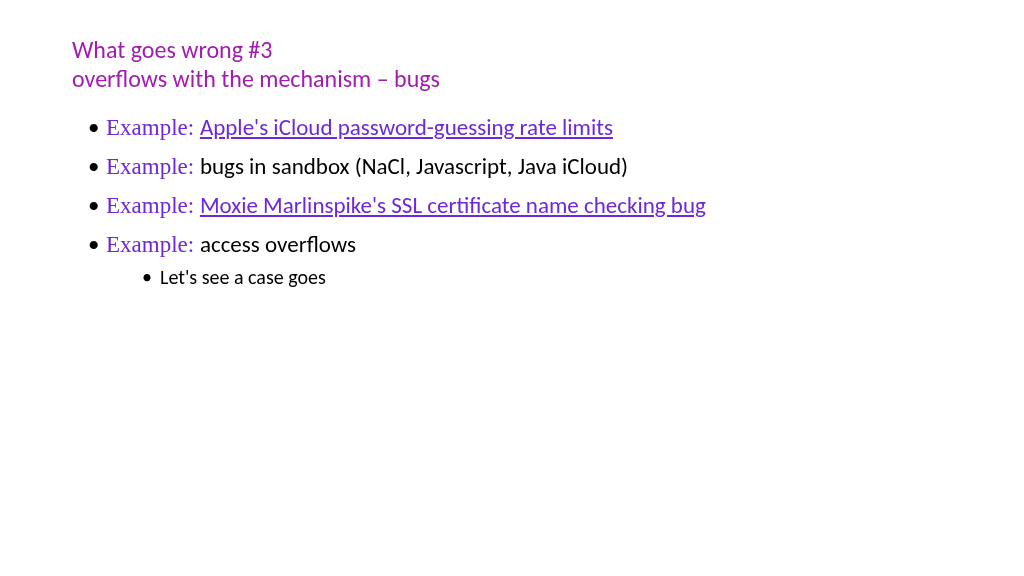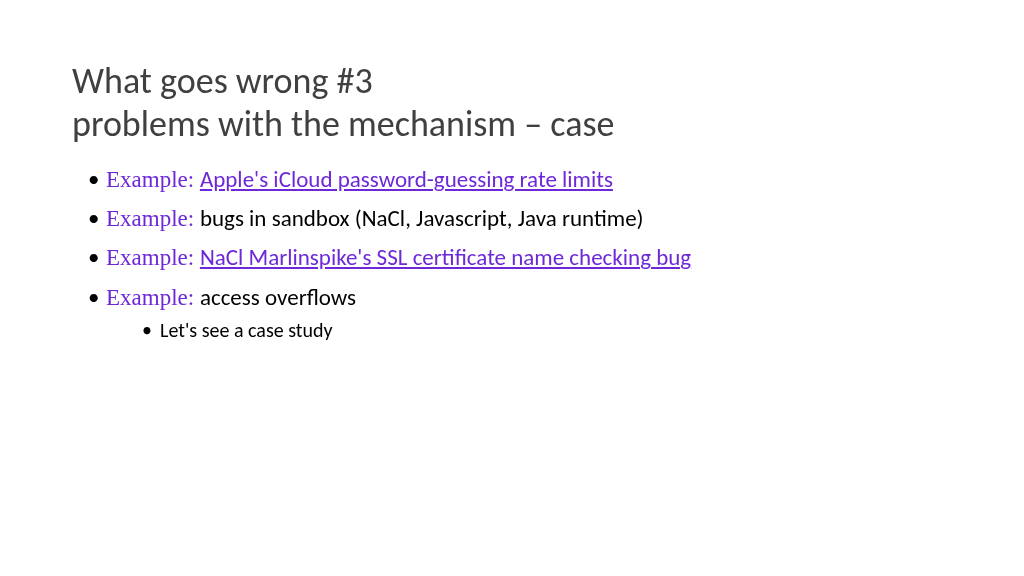--- a/index.html
+++ b/index.html
@@ -9,26 +9,25 @@
     }
     body {
       width: 1024px;
       height: 576px;
       background: #ffffff;
       font-family: Calibri, "Segoe UI", sans-serif;
       color: #000000;
       padding: 36px 72px 48px 72px;
     }
     .title {
-      font-size: 36px;
+      font-size: 24px;
       font-weight: 400;
       line-height: 1.2;
-      color: #404040;
+      color: #a21caf;
       margin-bottom: 18px;
-      margin-top: 24px;
     }
     ul.main-list {
       list-style: none;
       padding-left: 16px;
     }
     ul.main-list > li {
       position: relative;
       font-size: 23px;
       line-height: 1.35;
       margin-bottom: 8px;
@@ -67,34 +66,34 @@
     .prefix {
       color: #6d28d9;
       font-family: Liberation Serif, serif;
     }
   </style>
 </head>
 <body>
 
 <div class="title">
   <span>What goes wrong #3</span><br>
-  <span>problems with the mechanism – case</span>
+  <span>overflows with the mechanism – bugs</span>
 </div>
 
 <ul class="main-list">
   <li>
     <span class="prefix">Example: </span><span class="link">Apple's iCloud password-guessing rate limits</span>
   </li>
   <li>
-    <span class="prefix">Example: </span><span>bugs in sandbox (NaCl, Javascript, Java runtime)</span>
+    <span class="prefix">Example: </span><span>bugs in sandbox (NaCl, Javascript, Java iCloud)</span>
   </li>
   <li>
-    <span class="prefix">Example: </span><span class="link">NaCl Marlinspike's SSL certificate name checking bug</span>
+    <span class="prefix">Example: </span><span class="link">Moxie Marlinspike's SSL certificate name checking bug</span>
   </li>
   <li>
     <span class="prefix">Example: </span><span>access overflows</span>
     <ul class="sub-list">
       <li>
-        <span>Let's see a case study</span>
+        <span>Let's see a case goes</span>
       </li>
     </ul>
   </li>
 </ul>
 
 </body></html>

